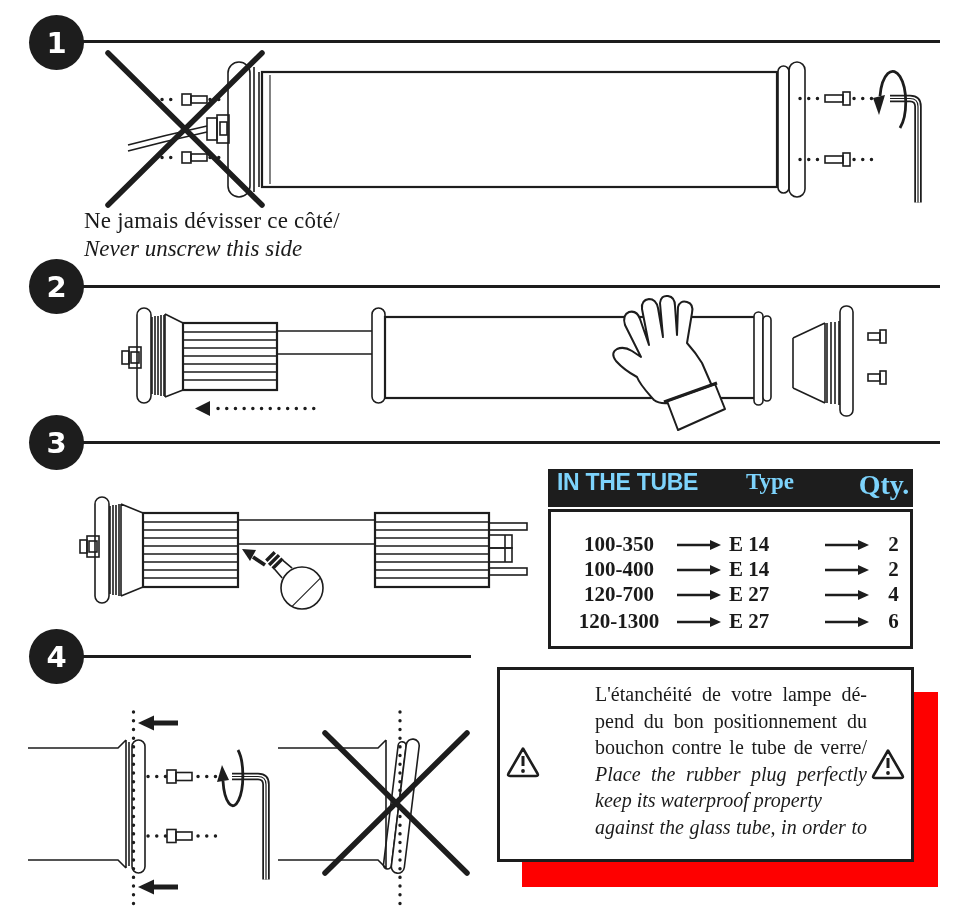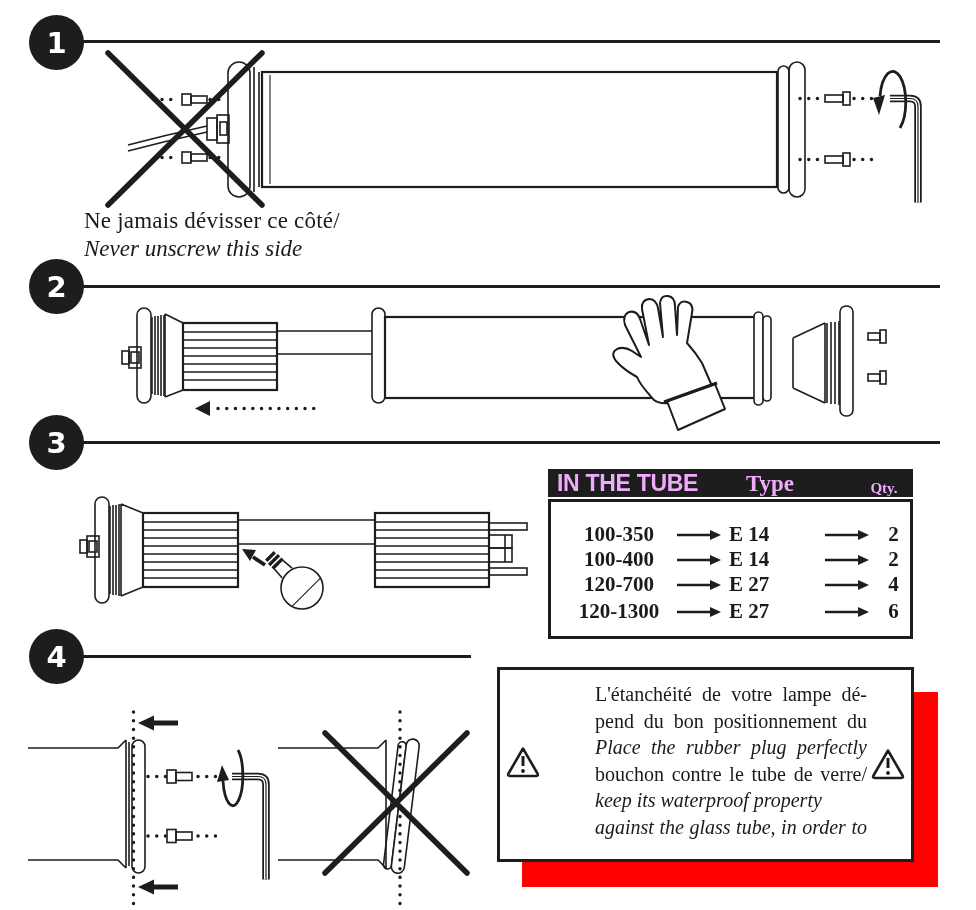--- a/index.html
+++ b/index.html
@@ -20,25 +20,25 @@
   .blk{fill:#1d1d1d;stroke:none;}
   .xx{stroke:#1d1d1d;stroke-width:5.5;stroke-linecap:round;fill:none;}
   .dots{stroke:#1d1d1d;stroke-width:3.4;stroke-dasharray:0.1 8.6;stroke-linecap:round;fill:none;}
   .thick{stroke:#1d1d1d;stroke-width:5;fill:none;}
   .keyA{stroke:#1d1d1d;stroke-width:7.5;fill:none;stroke-linecap:butt;}
   .keyB{stroke:#ffffff;stroke-width:4;fill:none;}
   .keyC{stroke:#1d1d1d;stroke-width:1.2;fill:none;}
   .rot{stroke:#1d1d1d;stroke-width:2.8;fill:none;}
   
   .parts-table{position:absolute;left:548px;top:469px;width:365px;}
-  .pt-header{height:28px;background:#1d1d1d;color:#f0abfc;display:flex;align-items:flex-end;font-weight:bold;}
+  .pt-header{height:38px;background:#1d1d1d;color:#7dd3fc;display:flex;align-items:flex-start;font-weight:bold;}
   .pt-title{font-family:"Liberation Sans",sans-serif;font-size:23px;padding-left:9px;width:167px;letter-spacing:-.3px;}
   .pt-colhead-type{width:92px;text-align:center;font-size:23px;}
   .pt-spacer{width:42px;}
-  .pt-colhead-qty{width:52px;text-align:center;font-size:15px;}
+  .pt-colhead-qty{width:52px;text-align:center;font-size:28px;}
   .pt-body{border:3px solid #1d1d1d;margin-top:2px;padding:20px 0 12px;background:#fff;}
   .pt-row{display:flex;align-items:center;height:25px;padding-left:18px;font-weight:bold;font-size:21px;}
   .pt-row.r4{margin-top:2px;}
   .pt-model{width:100px;text-align:center;}
   .pt-arrow{width:60px;display:flex;justify-content:center;}
   .pt-type{width:88px;text-align:left;}
   .pt-qty{width:33px;text-align:center;}
   
   .warn-shadow{position:absolute;left:522px;top:692px;width:416px;height:195px;background:#fe0000;}
   .warn-box{position:absolute;left:497px;top:667px;width:417px;height:195px;background:#fff;
@@ -329,22 +329,22 @@
     <g>
       <path class="xx" d="M305,31 L447,171 M447,31 L305,171"></path>
     </g>
   </svg>
 
   <div class="warn-shadow"></div>
   <div class="warn-box">
     <div class="warn-text">
       <div class="wline fr">L'étanchéité de votre lampe dé-</div>
       <div class="wline fr">pend du bon positionnement du</div>
+      <div class="wline fr">bouchon contre le tube de verre/</div>
       <div class="wline en">Place the rubber plug perfectly</div>
-      <div class="wline fr">bouchon contre le tube de verre/</div>
       <div class="wline en last">keep its waterproof property</div>
       <div class="wline en">against the glass tube, in order to</div>
     </div>
   </div>
   <svg class="warn-tri" style="left:506px;top:745px;" viewBox="0 0 34 32">
     <path d="M17,3.5 L31.5,28.5 Q32.8,31 29.8,31 H4.2 Q1.2,31 2.5,28.5 Z" style="fill:none;stroke:#1d1d1d;stroke-width:2.6;stroke-linejoin:round;"></path>
     <path d="M17,11 V21" style="stroke:#1d1d1d;stroke-width:3;"></path>
     <circle class="blk" cx="17" cy="26" r="1.9"></circle>
   </svg>
   <svg class="warn-tri" style="left:871px;top:747px;" viewBox="0 0 34 32">

